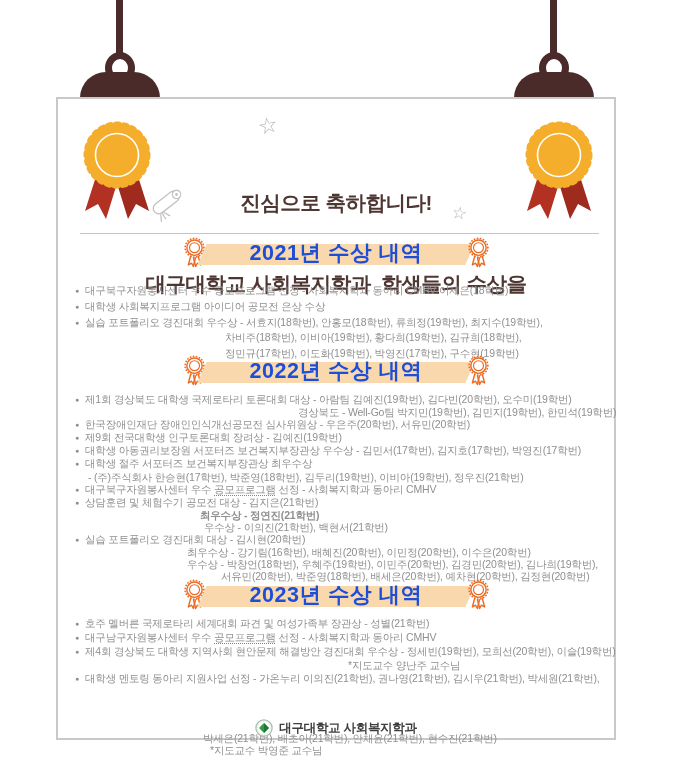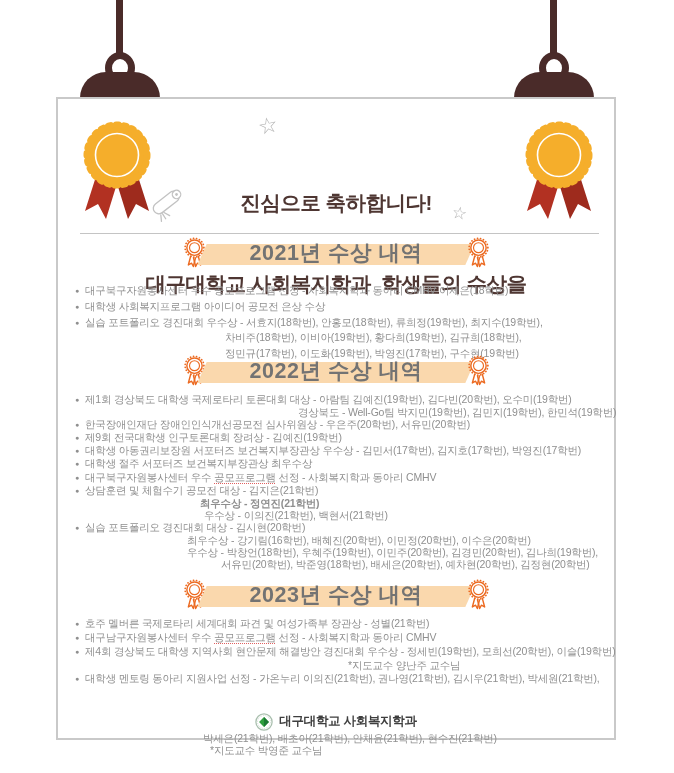--- a/index.html
+++ b/index.html
@@ -21,36 +21,36 @@
   .star2{left:394px;top:104px;font-size:17px;transform:rotate(10deg);}
   .scroll-doodle{position:absolute;left:86px;top:80px;}
   .title{position:absolute;left:0;top:36px;width:100%;text-align:center;color:#4e3632;
          font-size:20.5px;font-weight:bold;line-height:27px;white-space:pre;letter-spacing:-0.5px;}
   .divider{position:absolute;left:22px;top:134px;width:519px;height:1px;background:#c4c4c4;}
   
   .sec{position:absolute;left:0;width:100%;}
   .sec-head{position:relative;height:30px;width:100%;}
   .banner{position:absolute;left:50%;top:5px;width:268px;height:21px;background:#fad8ad;
           transform:translateX(-50%) skewX(-24deg);}
-  .sec-title{position:absolute;left:0;top:0;width:100%;text-align:center;color:#737373;
+  .sec-title{position:absolute;left:0;top:0;width:100%;text-align:center;color:#1d4ed8;
              font-weight:bold;font-size:21.5px;line-height:28px;letter-spacing:0.5px;}
   .medal-outline{position:absolute;top:-2px;}
   .medal-outline.l{left:calc(50% - 153px);} .medal-outline.r{left:calc(50% + 131px);}
   .sec-body{position:absolute;left:17px;right:6px;}
   .sec-2021{top:140px;} .sec-2021 .sec-body{top:44px;}
   .sec-2022{top:258px;} .sec-2022 .sec-body{top:36px;}
   .sec-2023{top:482px;} .sec-2023 .sec-body{top:36px;}
   .sec-2021 .line{line-height:15.8px;}
   .sec-2022 .line{line-height:12.1px;}
   .sec-2023 .line{line-height:12.9px;}
   .line{white-space:nowrap;font-size:10.5px;color:#8f8f8f;letter-spacing:-0.2px;}
   .dot{display:inline-block;font-size:7px;vertical-align:1px;margin-right:6px;color:#8f8f8f;}
   .sq{text-decoration:underline dotted #e06060;text-underline-offset:2px;}
   
-  .footer{position:absolute;left:0;top:614px;width:100%;height:24px;display:flex;align-items:flex-start;justify-content:center;gap:6px;}
+  .footer{position:absolute;left:0;top:614px;width:100%;height:24px;display:flex;align-items:flex-end;justify-content:center;gap:6px;}
   .footer-label{font-size:12.5px;font-weight:bold;color:#3e3e3e;letter-spacing:-0.3px;}
 </style>
 </head>
 <body>
 
 <div class="canvas">
 
   <div class="lamp lamp-left">
     <div class="rod"></div>
     <div class="ring"></div>
@@ -145,20 +145,21 @@
               <path d="M15.8 19.2 L18.4 29 L15 27.2 L13.2 30.6 L10.8 21" fill="none" stroke="#ec6a21" stroke-width="1.5" stroke-linejoin="round"></path>
             </svg>
           </div>
           <div class="sec-body" style="position: absolute;">
             <div class="line"><span class="dot">●</span><span>제1회 경상북도 대학생 국제로타리 토론대회 대상 - 아람팀 김예진(19학번), 김다빈(20학번), 오수미(19학번)</span></div>
             <div class="line" style="padding-left: 223px;"><span>경상북도 - Well-Go팀 박지민(19학번), 김민지(19학번), 한민석(19학번)</span></div>
             <div class="line"><span class="dot">●</span><span>한국장애인재단 장애인인식개선공모전 심사위원상 - 우은주(20학번), 서유민(20학번)</span></div>
             <div class="line"><span class="dot">●</span><span>제9회 전국대학생 인구토론대회 장려상 - 김예진(19학번)</span></div>
             <div class="line"><span class="dot">●</span><span>대학생 아동권리보장원 서포터즈 보건복지부장관상 우수상 - 김민서(17학번), 김지호(17학번), 박영진(17학번)</span></div>
             <div class="line"><span class="dot">●</span><span>대학생 절주 서포터즈 보건복지부장관상 최우수상</span></div>
+            <div class="line" style="padding-left: 13px;"><span>- (주)주식회사 한승현(17학번), 박준영(18학번), 김두리(19학번), 이비아(19학번), 정우진(21학번)</span></div>
             <div class="line"><span class="dot">●</span><span>대구북구자원봉사센터 우수 <span class="sq">공모프로그램</span> 선정 - 사회복지학과 동아리 CMHV</span></div>
             <div class="line"><span class="dot">●</span><span>상담훈련 및 체험수기 공모전 대상 - 김지은(21학번)</span></div>
             <div class="line" style="padding-left: 125px; font-weight: bold;"><span>최우수상 - 정연진(21학번)</span></div>
             <div class="line" style="padding-left: 129px;"><span>우수상 - 이의진(21학번), 백현서(21학번)</span></div>
             <div class="line"><span class="dot">●</span><span>실습 포트폴리오 경진대회 대상 - 김시현(20학번)</span></div>
             <div class="line" style="padding-left: 112px;"><span>최우수상 - 강기림(16학번), 배혜진(20학번), 이민정(20학번), 이수은(20학번)</span></div>
             <div class="line" style="padding-left: 112px;"><span>우수상 - 박창언(18학번), 우혜주(19학번), 이민주(20학번), 김경민(20학번), 김나희(19학번),</span></div>
             <div class="line" style="padding-left: 146px;"><span>서유민(20학번), 박준영(18학번), 배세은(20학번), 예차현(20학번), 김정현(20학번)</span></div>
           </div>
         </section>

